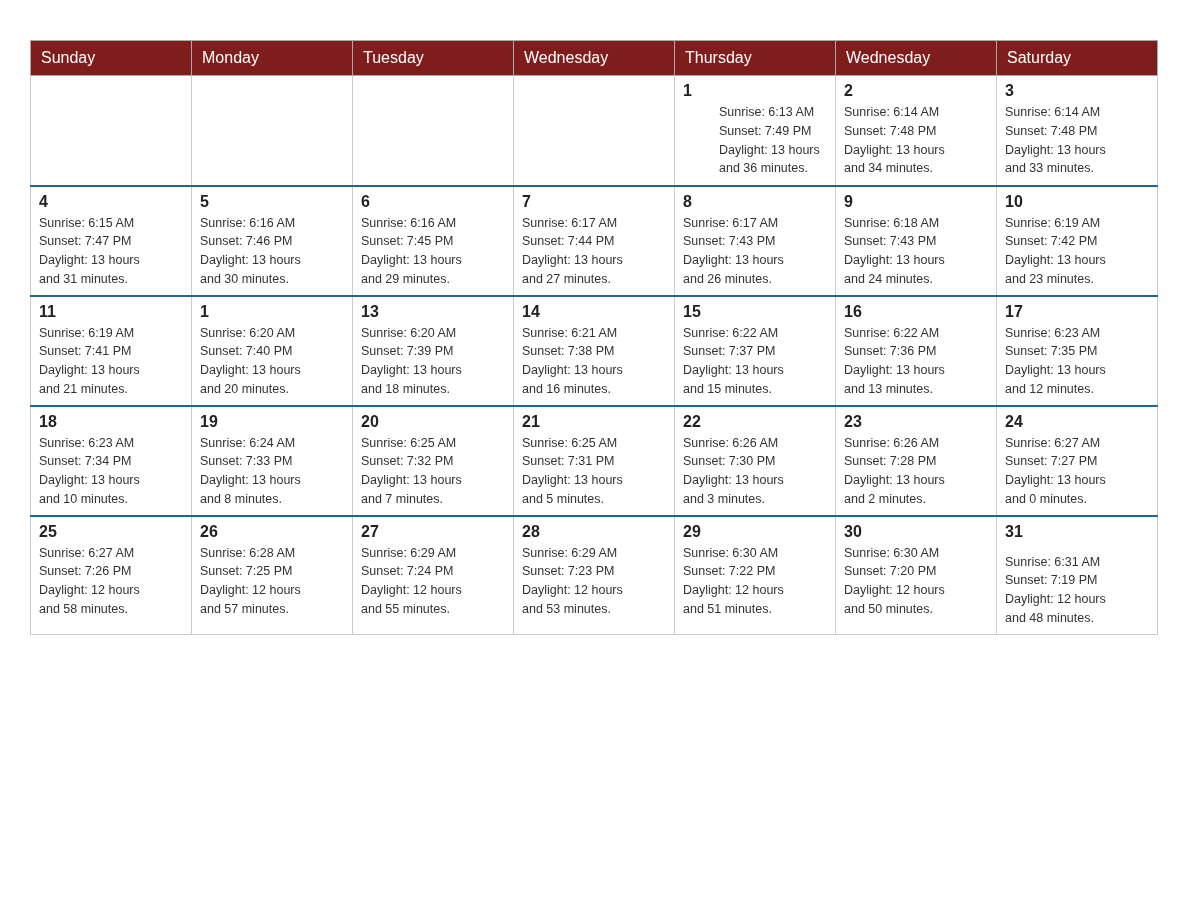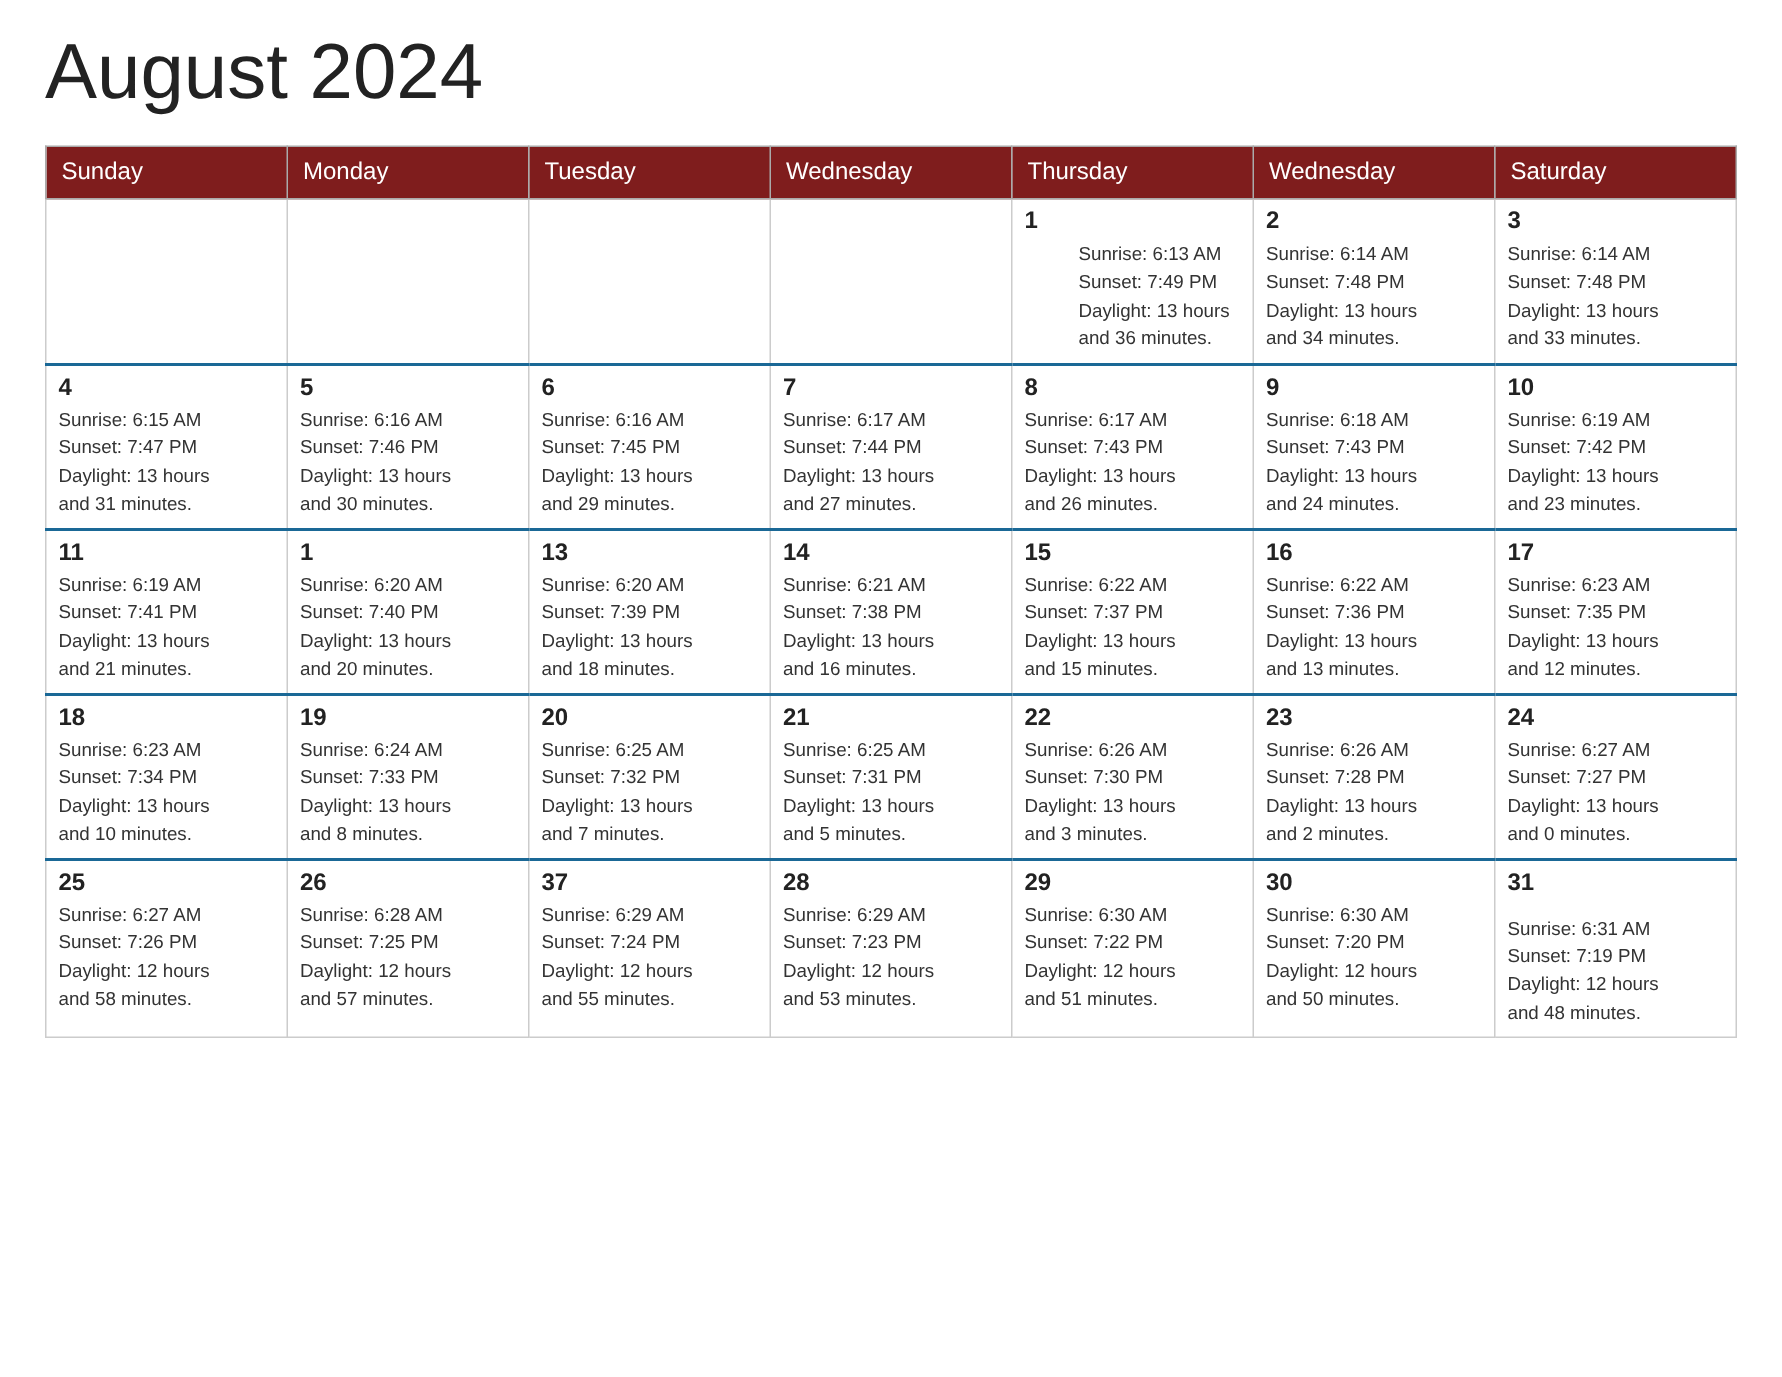--- a/index.html
+++ b/index.html
@@ -98,21 +98,20 @@
     }
     .row-divider td {
       border-top: 2px solid #1a6896;
     }
   </style>
 </head>
 <body>
 
 <div class="header-section">
   <div class="title-section">
-    <div class="month-title">August 2024</div>
   </div>
 </div>
 
 <table class="calendar-table">
   <thead>
     <tr>
     <th>Sunday</th>
         <th>Monday</th>
         <th>Tuesday</th>
         <th>Wednesday</th>
@@ -311,21 +310,21 @@
 and 58 minutes.</div>
         </td>
         <td>
           <span class="day-number">26</span>
           <div class="day-info" style="white-space: pre-line;">Sunrise: 6:28 AM
 Sunset: 7:25 PM
 Daylight: 12 hours
 and 57 minutes.</div>
         </td>
         <td>
-          <span class="day-number">37</span>
+          <span class="day-number">27</span>
           <div class="day-info" style="white-space: pre-line;">Sunrise: 6:29 AM
 Sunset: 7:24 PM
 Daylight: 12 hours
 and 55 minutes.</div>
         </td>
         <td>
           <span class="day-number">28</span>
           <div class="day-info" style="white-space: pre-line;">Sunrise: 6:29 AM
 Sunset: 7:23 PM
 Daylight: 12 hours

